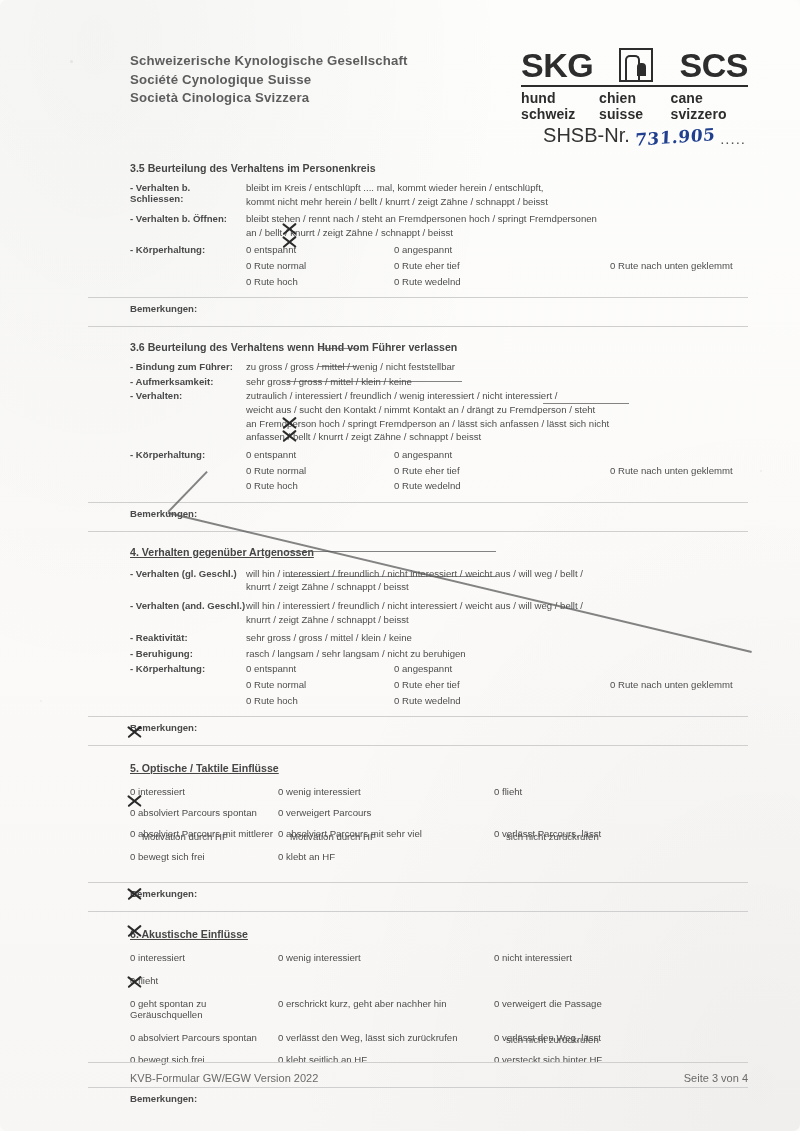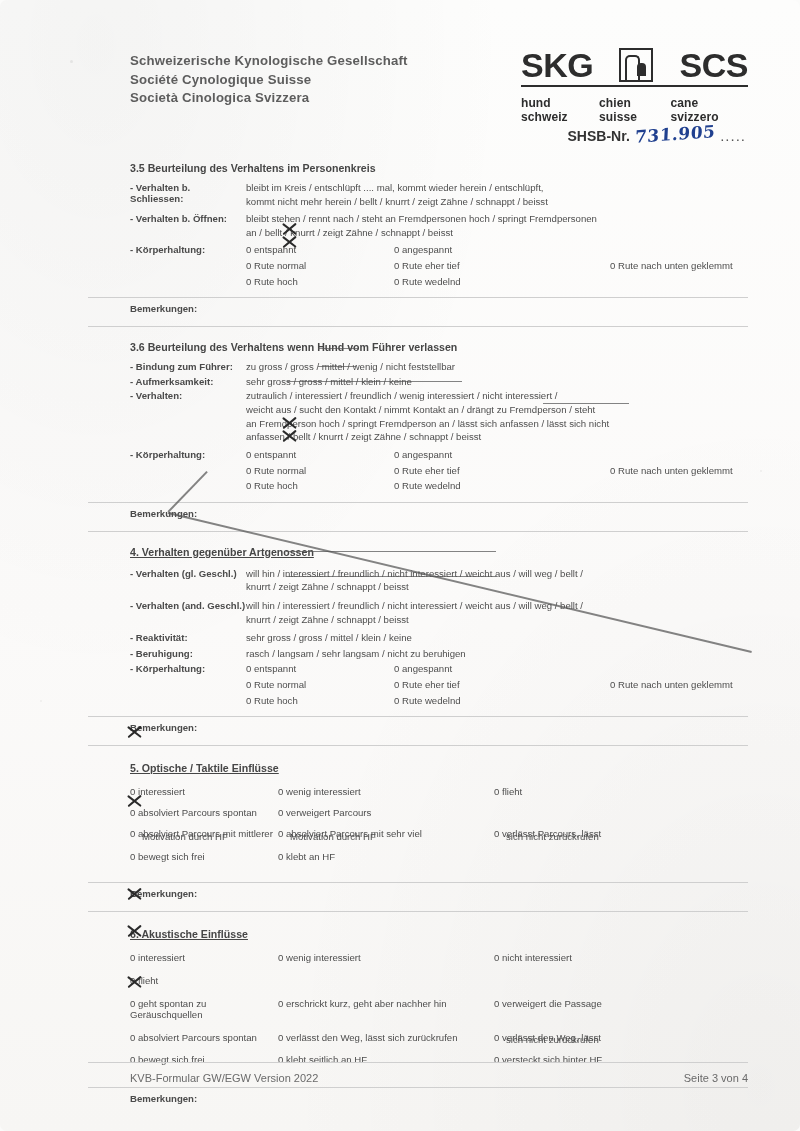--- a/index.html
+++ b/index.html
@@ -57,32 +57,32 @@
     border: 2px solid #2d2d2d; border-bottom: none;
     border-radius: 5px 5px 0 0;
   }
   .logo-box:after {
     content:""; position:absolute; right:5px; bottom:4px; width:9px; height:13px;
     background:#2d2d2d; border-radius: 4px 4px 0 0;
   }
   .logo-sub {
     margin-top: 3px;
     border-top: 2.2px solid #2d2d2d;
-    padding-top: 9px;
+    padding-top: 3px;
     display: flex; justify-content: space-between;
-    font-size: 12px; font-weight: bold; color: #2d2d2d;
+    font-size: 14px; font-weight: bold; color: #2d2d2d;
     letter-spacing: .1px;
   }
 
   
   .shsb {
     position: absolute; right: 2px; top: 98px;
     display: flex; align-items: flex-end; gap: 5px;
   }
-  .shsb-label { font-size: 14px; font-weight: bold; color: #333; margin-left: 13px; }
+  .shsb-label { font-size: 20px; font-weight: normal; color: #333; margin-left: 13px; }
   .shsb-hand {
     font-family: "DejaVu Serif", serif;
     font-size: 17px; color: #20408f;
     transform: rotate(-4deg) skewX(-7deg);
     font-weight: bold;
     letter-spacing: .5px;
   }
   .shsb-dots { font-size: 15px; color: #555; letter-spacing: 1px; }
 
   

